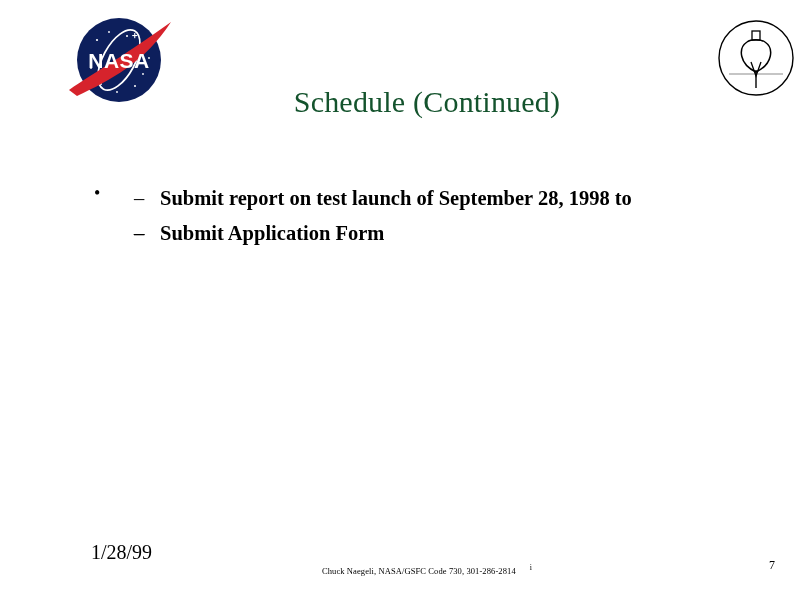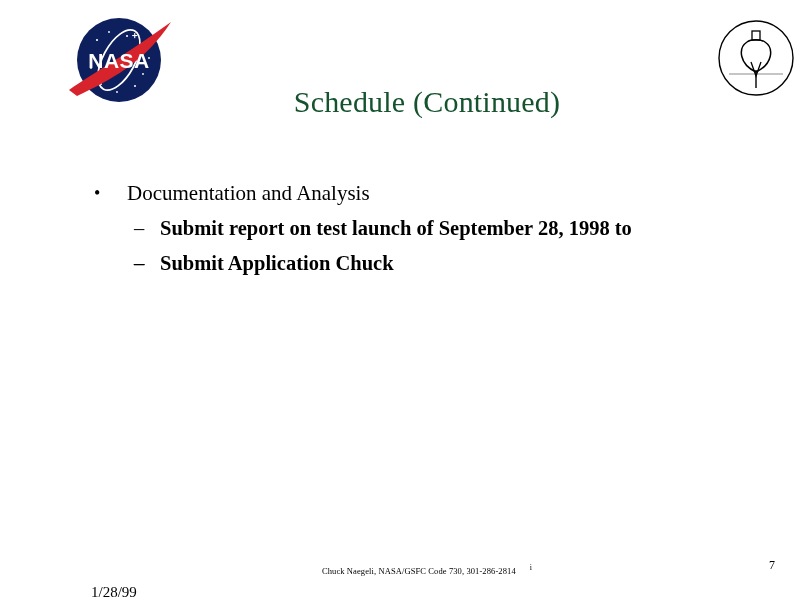--- a/index.html
+++ b/index.html
@@ -101,22 +101,22 @@
   }
   .lvl2 .wrap-line {
     display: block;
     font-weight: bold;
   }
 
   
   #footer-date {
     position: absolute;
     left: 64px;
-    top: 583px;
-    font-size: 15px;
+    top: 543px;
+    font-size: 20px;
     line-height: 18px;
     font-family: "Liberation Serif", "DejaVu Serif", serif;
   }
   #footer-center {
     position: absolute;
     left: 0;
     top: 562px;
     width: 800px;
     text-align: center;
     font-size: 8.5px;
@@ -188,41 +188,40 @@
       <line x1="41" y1="52" x2="41" y2="70" stroke="#000000" stroke-width="1.4"></line>
     </svg>
   </div>
 
   <div id="slide-title">Schedule (Continued)</div>
 
   <div id="body-block">
 
     <div class="lvl1">
       <span class="bullet-mark">•</span>
-      <span>Documentation and Analysis</span>
     </div>
 
     <div class="lvl2-list">
 
       <div class="lvl2">
         <span class="dash-mark">–</span>
         <span class="wrap-line">Submit report on test launch of September 28, 1998 to</span>
       </div>
 
       <div class="lvl2">
         <span class="dash-mark">–</span>
       </div>
 
       <div class="lvl2">
         <span class="dash-mark">–</span>
       </div>
 
       <div class="lvl2">
         <span class="dash-mark">–</span>
-        <span class="wrap-line">Submit Application Chuck</span>
+        <span class="wrap-line">Submit Application Form</span>
       </div>
 
     </div>
   </div>
 
   <div id="footer-date">1/28/99</div>
 
   <div id="footer-center">
     <span>Chuck Naegeli, NASA/GSFC Code 730, 301-286-2814</span><span class="credit-sup">i</span>
   </div>

